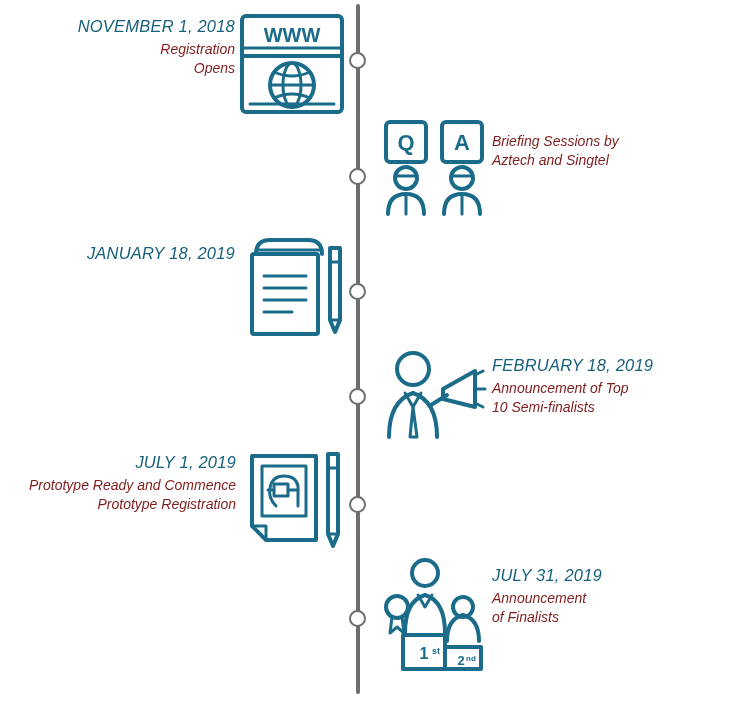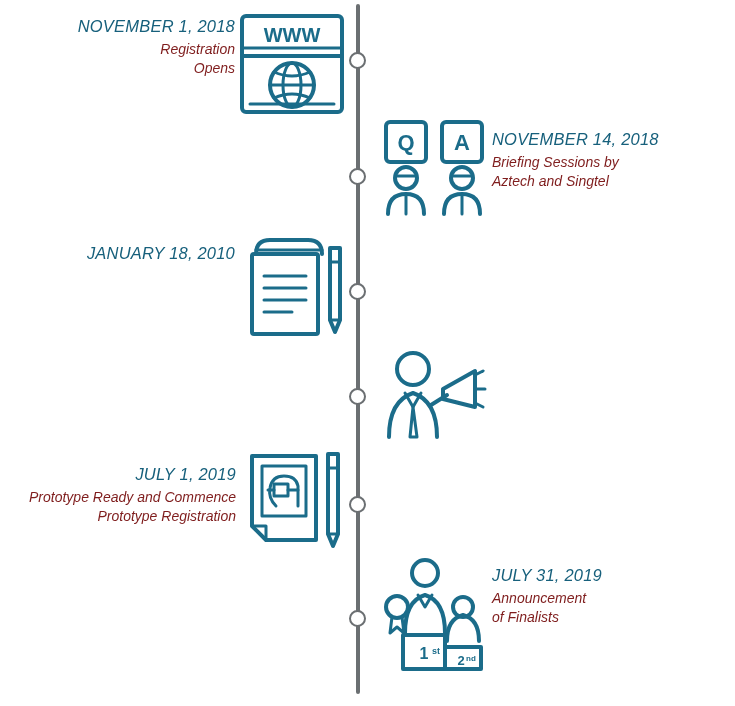--- a/index.html
+++ b/index.html
@@ -140,27 +140,26 @@
       <path d="M8 96 Q8 76 26 76 Q44 76 44 96" class="stroke"></path>
       <line x1="26" y1="76" x2="26" y2="96" class="stroke-thin"></line>
 
       <circle cx="82" cy="60" r="11" class="stroke"></circle>
       <line x1="73" y1="58" x2="91" y2="58" class="stroke-thin"></line>
       <path d="M64 96 Q64 76 82 76 Q100 76 100 96" class="stroke"></path>
       <line x1="82" y1="76" x2="82" y2="96" class="stroke-thin"></line>
     </svg>
   </div>
   <div class="event right" style="left:492px; top:129px; width:225px;">
-    <div class="date">NOVEMBER 14, 2018</div>
     <div class="desc">Briefing Sessions by
 Aztech and Singtel</div>
   </div>
 
   <div class="event left" style="left:20px; top:243px; width:215px;">
-    <div class="date">JANUARY 18, 2010</div>
+    <div class="date">JANUARY 18, 2019</div>
   </div>
   <div class="icon" style="left:238px; top:228px;">
     <svg width="110" height="118" viewBox="0 0 110 118">
 
       <path d="M18 26 Q18 12 32 12 L70 12 Q84 12 84 26" class="stroke"></path>
       <line x1="18" y1="22" x2="84" y2="22" class="stroke-thin"></line>
 
       <rect x="14" y="26" width="66" height="80" rx="2" class="stroke"></rect>
       <line x1="26" y1="48" x2="68" y2="48" class="stroke-thin"></line>
       <line x1="26" y1="60" x2="68" y2="60" class="stroke-thin"></line>
@@ -183,22 +182,27 @@
       <path d="M30 62 L27 92 L34 92 L30 62" class="stroke-thin"></path>
 
       <path d="M48 60 L64 50" class="stroke"></path>
 
       <path d="M60 44 L92 26 L92 62 L60 54 Z" class="stroke"></path>
       <line x1="92" y1="30" x2="100" y2="26" class="stroke-thin"></line>
       <line x1="94" y1="44" x2="102" y2="44" class="stroke-thin"></line>
       <line x1="92" y1="58" x2="100" y2="62" class="stroke-thin"></line>
     </svg>
   </div>
-
-  <div class="event left" style="left:8px; top:452px; width:228px;margin-top:12px;">
+  <div class="event right" style="left:492px; top:355px; width:225px;">
+    <div class="date">FEBRUARY 18, 2019</div>
+    <div class="desc">Announcement of Top
+10 Semi-finalists</div>
+  </div>
+
+  <div class="event left" style="left:8px; top:452px; width:228px;">
     <div class="date">JULY 1, 2019</div>
     <div class="desc">Prototype Ready and Commence
 Prototype Registration</div>
   </div>
   <div class="icon" style="left:238px; top:448px;">
     <svg width="110" height="110" viewBox="0 0 110 110">
 
       <path d="M14 8 L78 8 L78 92 L28 92 L14 78 Z" class="stroke"></path>
       <path d="M14 78 L28 78 L28 92" class="stroke-thin"></path>
 

